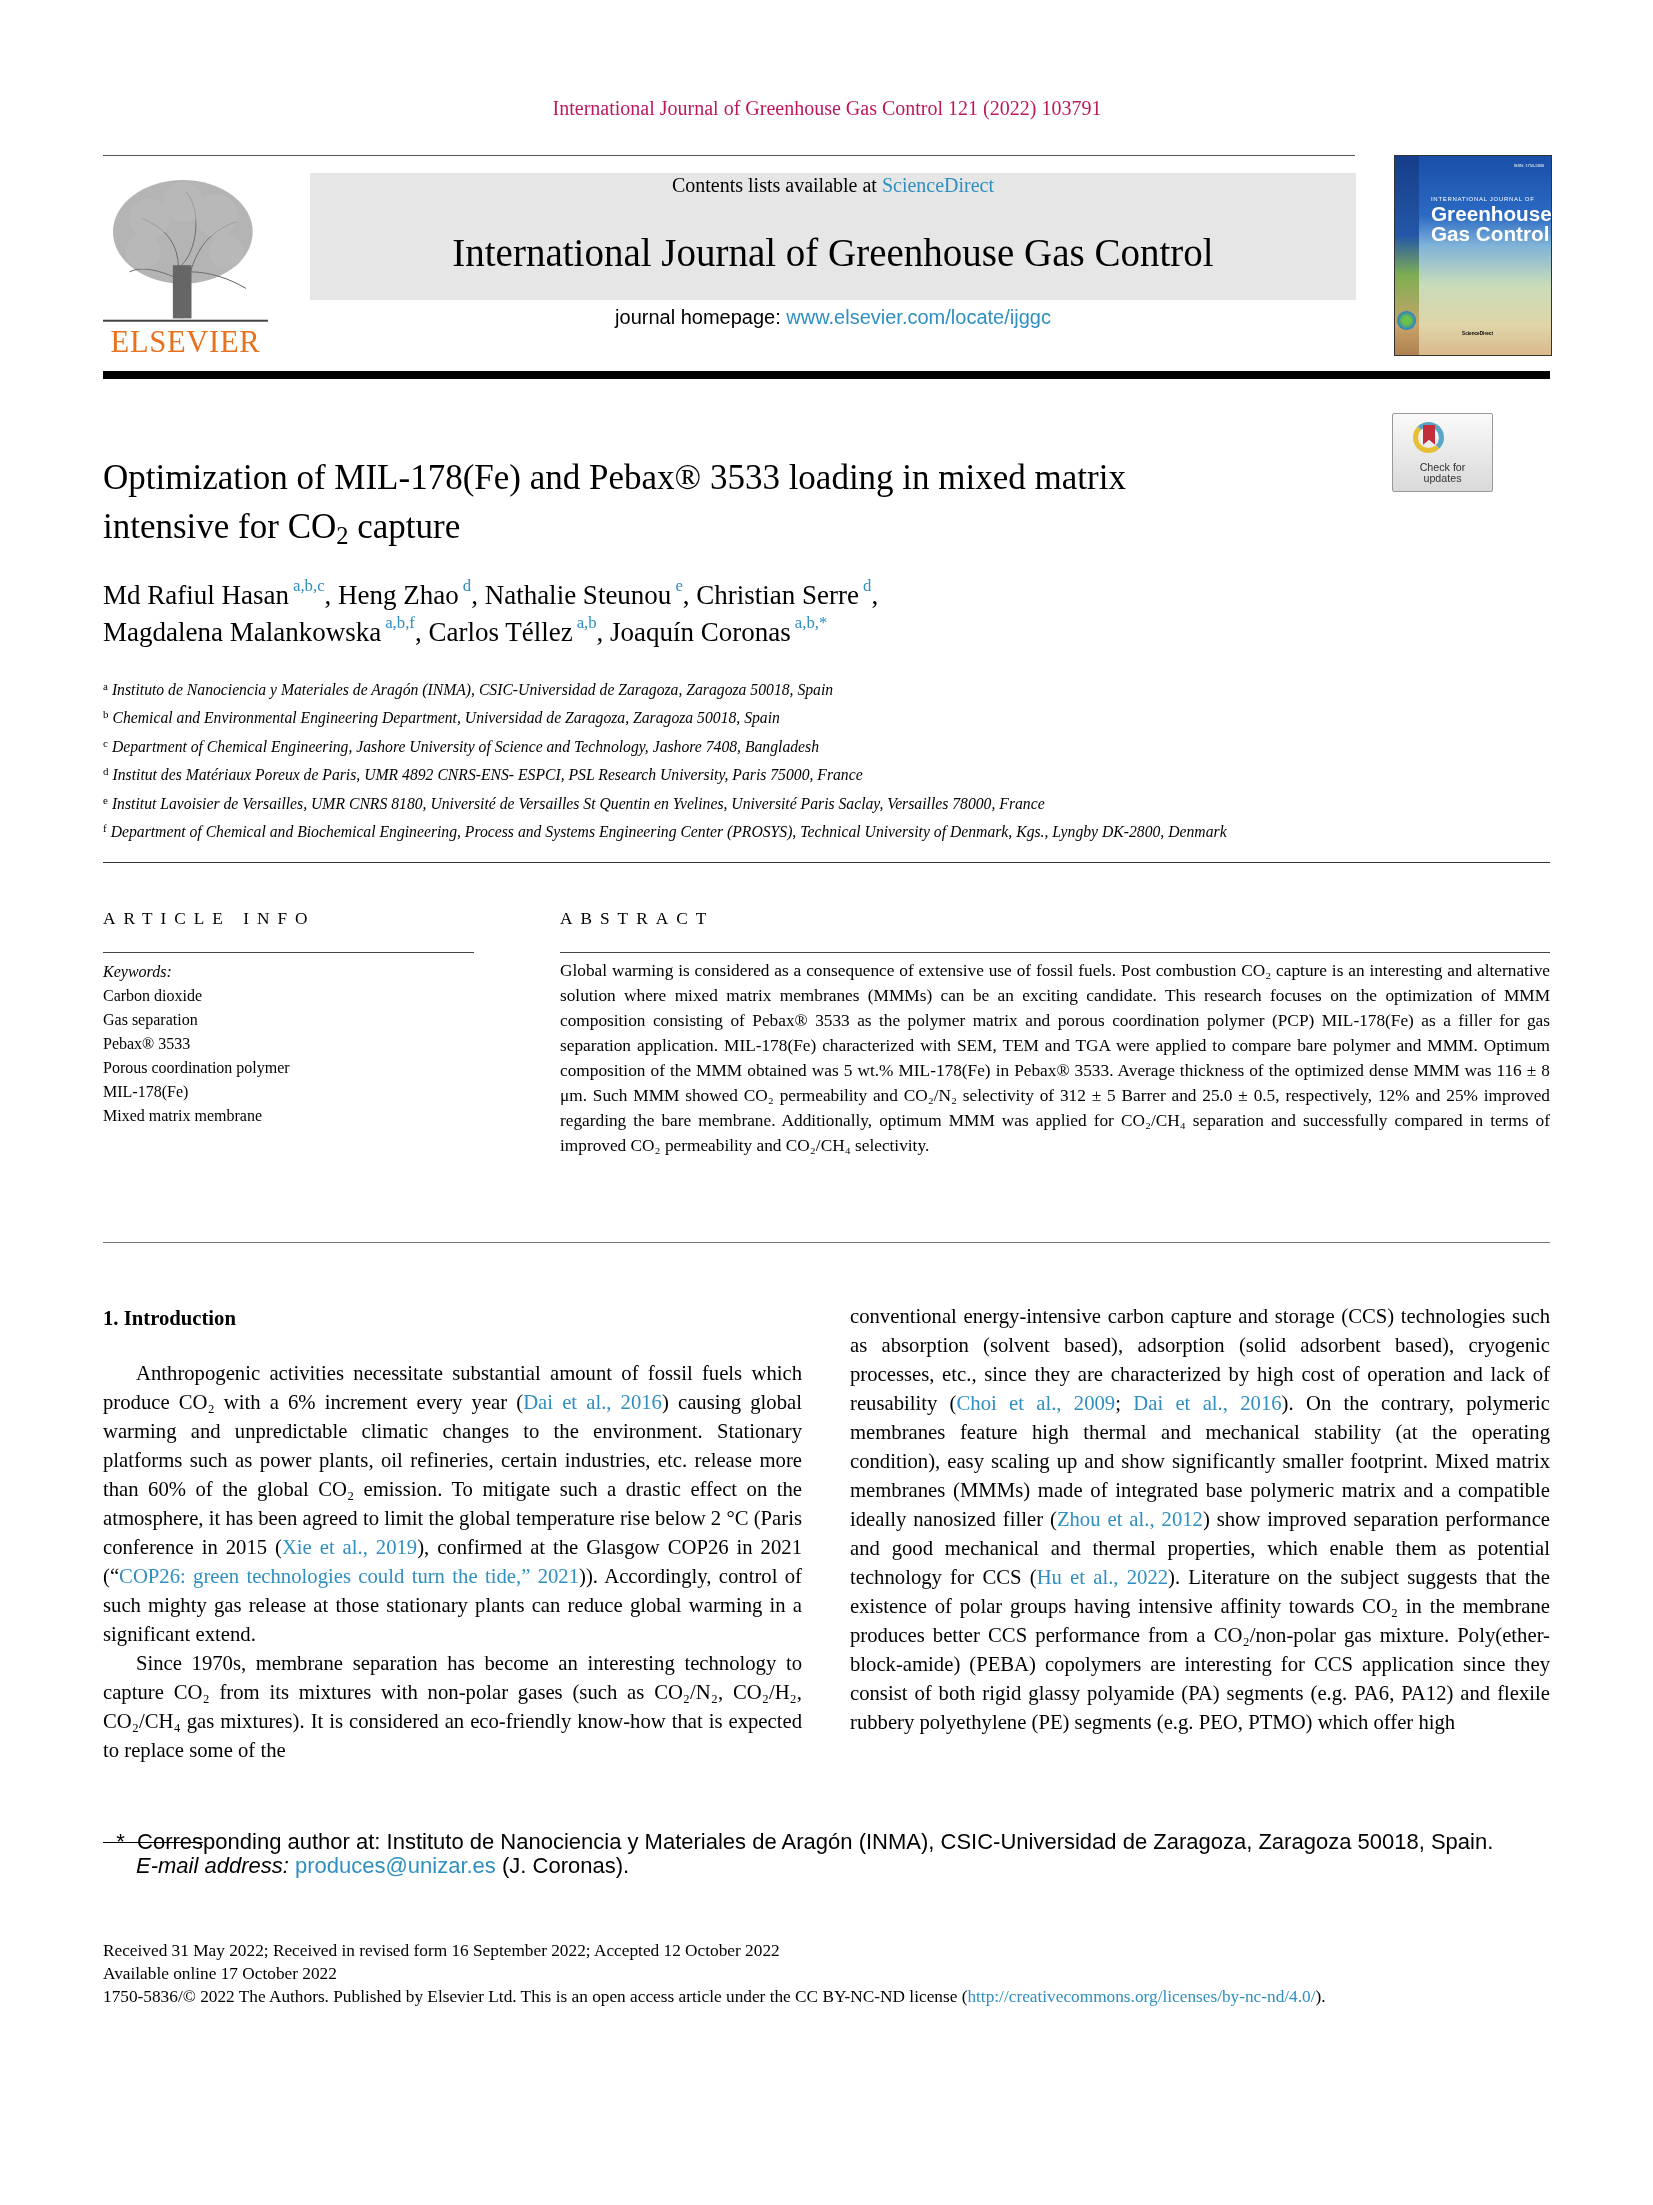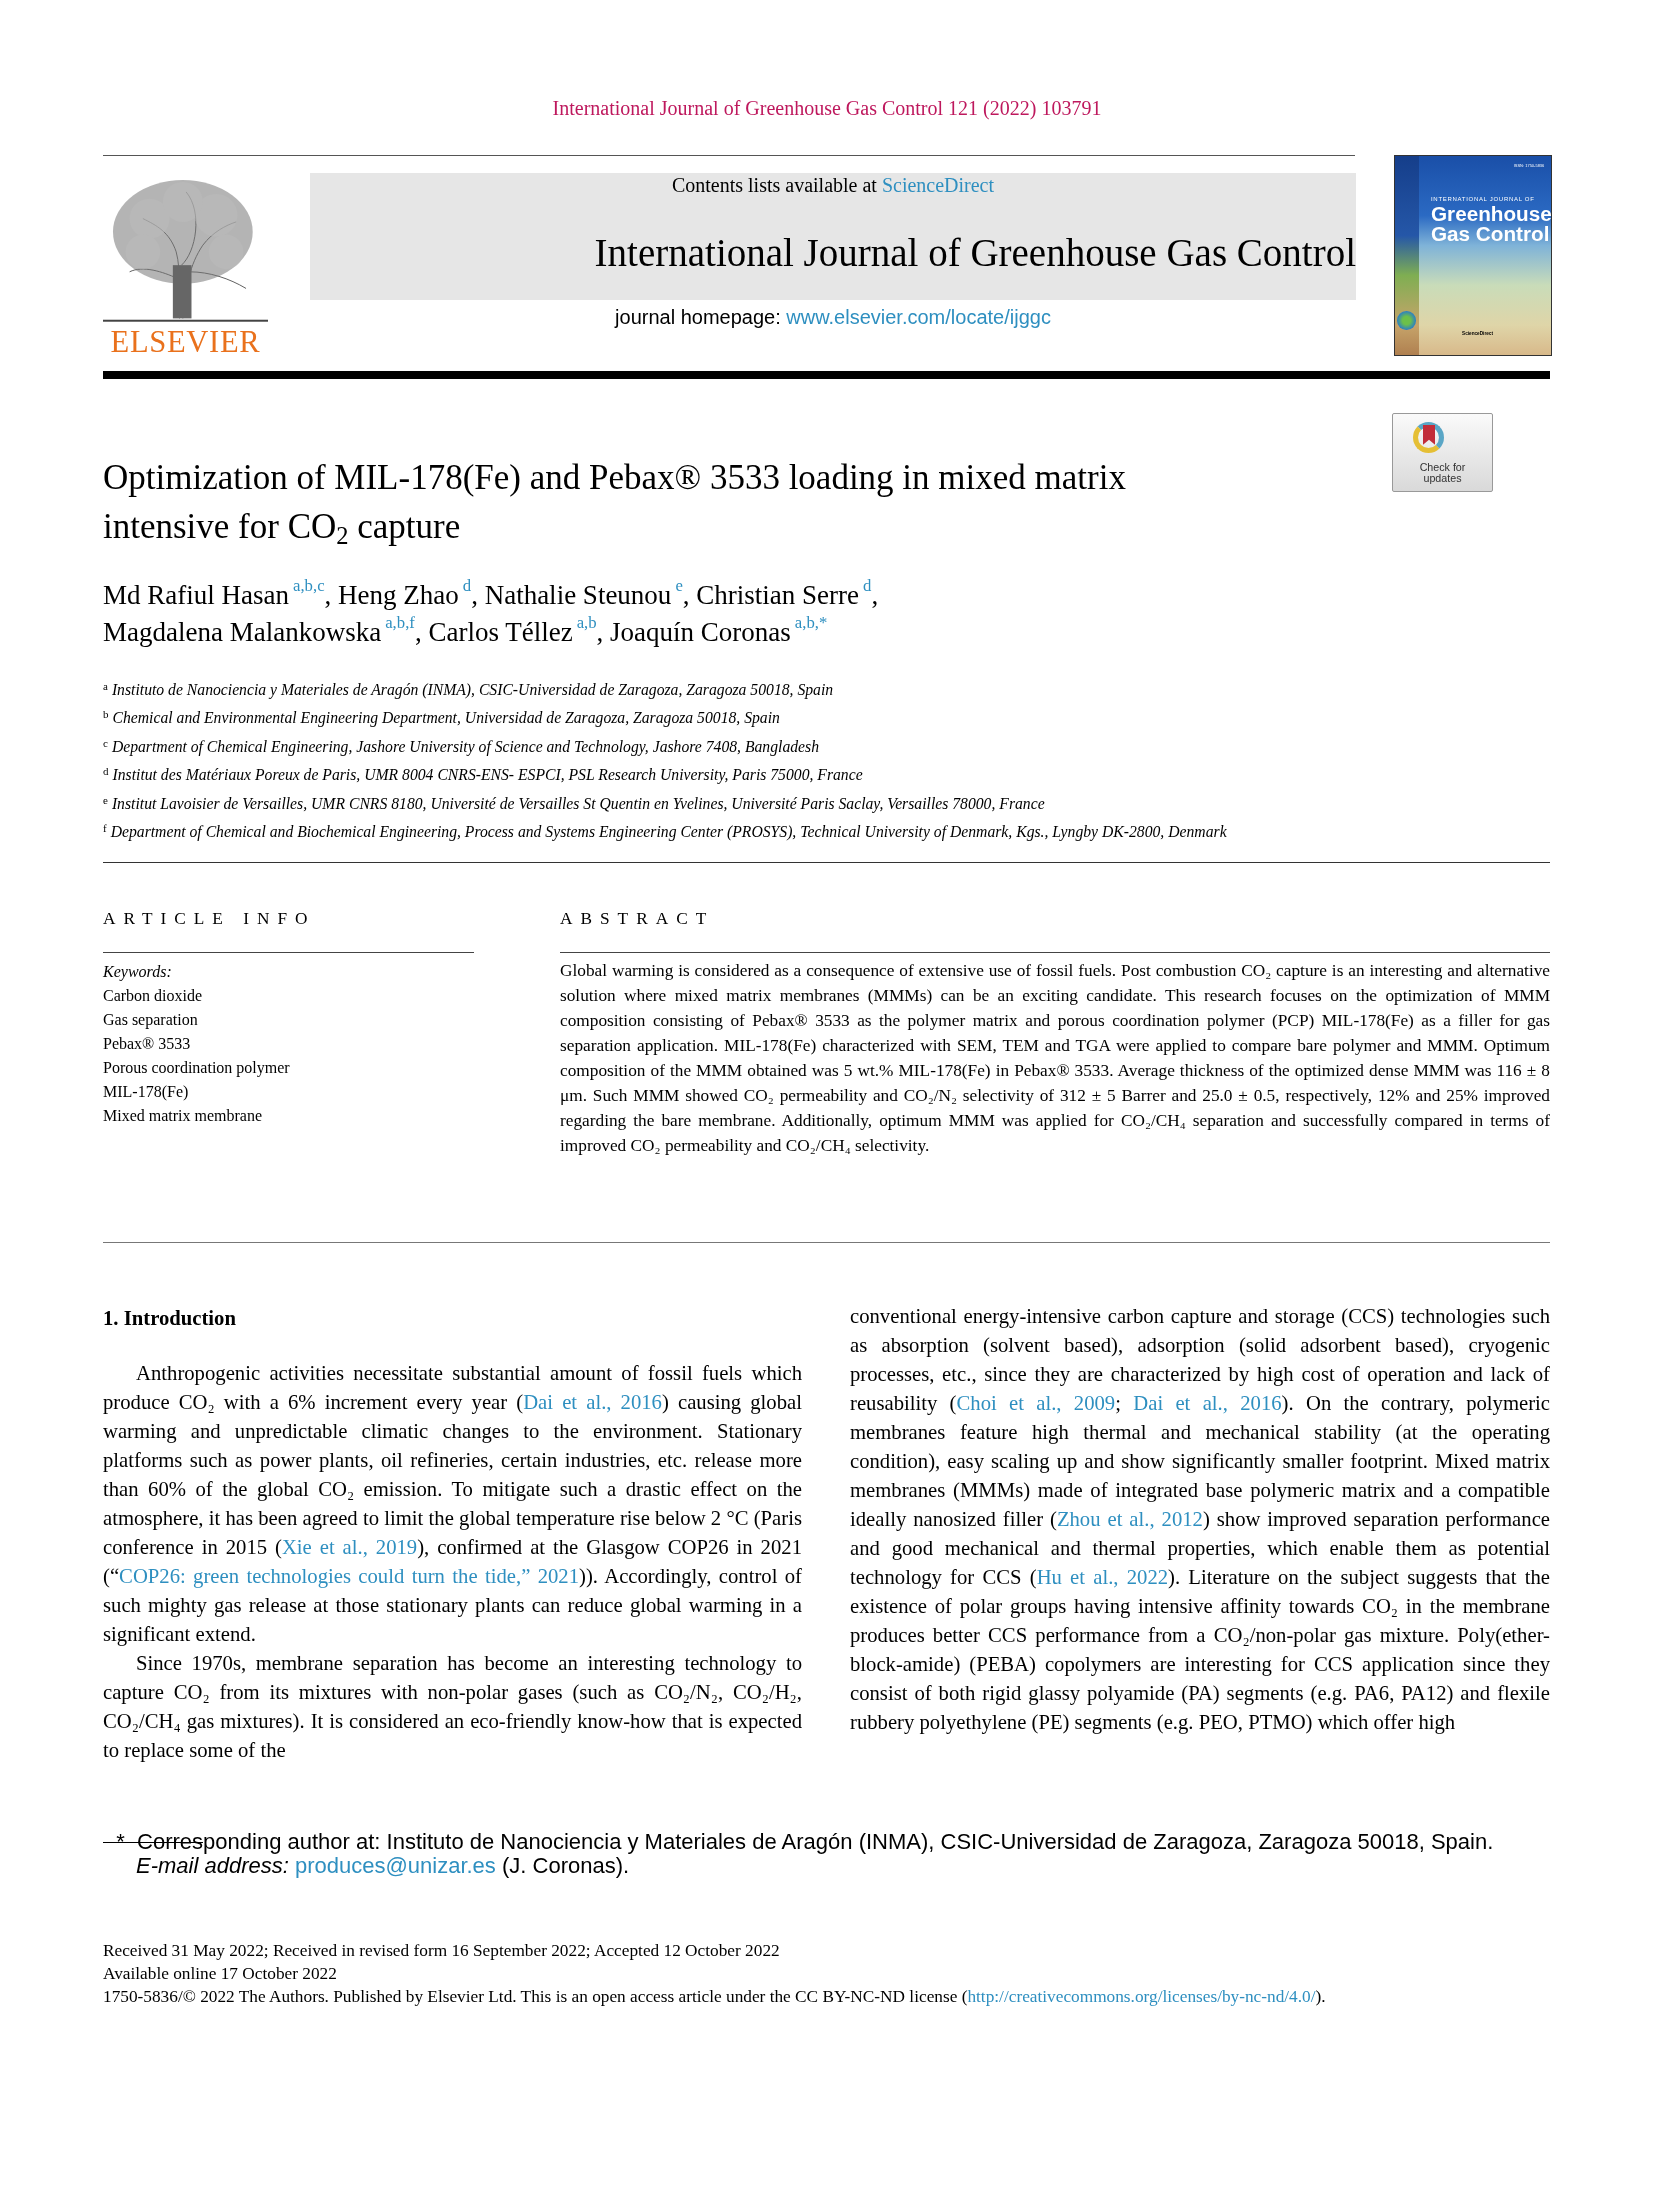--- a/index.html
+++ b/index.html
@@ -9,21 +9,21 @@
   a, .link { color:#2e8fc0; text-decoration:none; }
   sub { font-size:0.7em; vertical-align:-0.25em; line-height:0; }
   sup.aff { color:#2e8fc0; font-size:0.62em; vertical-align:0.75em; line-height:0; margin-left:4px; }
 
   #running-head { left:0; width:1654px; top:97px; text-align:center; font-size:20px; color:#be185d;
                   font-family:"Liberation Serif",serif; }
   #top-rule { left:103px; width:1252px; top:155px; height:1.3px; background:#555; }
   #elsevier-logo { left:103px; top:172px; width:165px; height:185px;text-align:center; }
   #header-box { left:310px; top:173px; width:1046px; height:127px; background:#e6e6e6; }
   #contents-line { left:0; width:100%; top:1.3px; text-align:center; font-size:20px; font-family:"Liberation Serif",serif; }
-  #journal-title { left:0; width:100%; top:57px; text-align:right; font-size:39px; font-family:"Liberation Serif",serif; }
+  #journal-title { left:0; width:100%; top:57px; text-align:center; font-size:39px; font-family:"Liberation Serif",serif; }
   #homepage-line { left:0; width:100%; top:133px; text-align:center; font-size:20px; font-family:"Liberation Sans",sans-serif; }
   #cover { left:1394px; top:155px; width:156px; height:199px; border:0.7px solid #333;
            background:linear-gradient(180deg,#1a4fa8 0%,#2b6ac3 30%,#7fb3d8 45%,#c9dcb9 65%,#dfd5a8 85%,#d8b98a 100%); overflow:hidden; }
   #cover .band { position:absolute; left:0; top:0; width:24px; height:100%;
                  background:linear-gradient(180deg,#153e8a 0%,#2557a8 40%,#7fae52 60%,#c6a46a 85%,#b08050 100%); }
   #cover .small { position:absolute; left:36px; top:40px; color:#fff; font-family:"Liberation Sans",sans-serif; font-size:6px; letter-spacing:0.7px; }
   #cover .big { position:absolute; left:36px; top:48px; color:#fff; font-family:"Liberation Sans",sans-serif; font-size:20.7px; line-height:20px; font-weight:bold; }
   #cover .issn { position:absolute; right:6.7px; top:6.7px; color:#fff; font-size:4px; font-family:"Liberation Sans",sans-serif; }
   #cover .sd { position:absolute; left:67px; top:175px; font-size:4.7px; font-family:"Liberation Sans",sans-serif; font-weight:bold; }
   #cover .logo { position:absolute; left:2px; top:155px; width:18.7px; height:18.7px; border-radius:50%; background:radial-gradient(circle,#6cc04a 30%,#2b7fc4 70%); }
@@ -135,21 +135,21 @@
   <span>Christian Serre</span><sup class="aff">d</sup>,<br>
   <span>Magdalena Malankowska</span><sup class="aff">a,b,f</sup>, 
   <span>Carlos Téllez</span><sup class="aff">a,b</sup>, 
   <span>Joaquín Coronas</span><sup class="aff">a,b,*</sup>
 </div>
 
 <div id="affiliations" class="abs">
   <div><span class="sup">a</span><span>Instituto de Nanociencia y Materiales de Aragón (INMA), CSIC-Universidad de Zaragoza, Zaragoza 50018, Spain</span></div>
   <div><span class="sup">b</span><span>Chemical and Environmental Engineering Department, Universidad de Zaragoza, Zaragoza 50018, Spain</span></div>
   <div><span class="sup">c</span><span>Department of Chemical Engineering, Jashore University of Science and Technology, Jashore 7408, Bangladesh</span></div>
-  <div><span class="sup">d</span><span>Institut des Matériaux Poreux de Paris, UMR 8004 CNRS-ENS- ESPCI, PSL Research University, Paris 75000, France</span></div>
+  <div><span class="sup">d</span><span>Institut des Matériaux Poreux de Paris, UMR 4892 CNRS-ENS- ESPCI, PSL Research University, Paris 75000, France</span></div>
   <div><span class="sup">e</span><span>Institut Lavoisier de Versailles, UMR CNRS 8180, Université de Versailles St Quentin en Yvelines, Université Paris Saclay, Versailles 78000, France</span></div>
   <div><span class="sup">f</span><span>Department of Chemical and Biochemical Engineering, Process and Systems Engineering Center (PROSYS), Technical University of Denmark, Kgs., Lyngby DK-2800, Denmark</span></div>
 </div>
 
 <div id="rule-after-aff" class="abs"></div>
 
 <div id="article-info-h" class="abs section-caps">ARTICLE INFO</div>
 <div id="abstract-h" class="abs section-caps">ABSTRACT</div>
 <div id="rule-info" class="abs"></div>
 <div id="rule-abstract" class="abs"></div>

